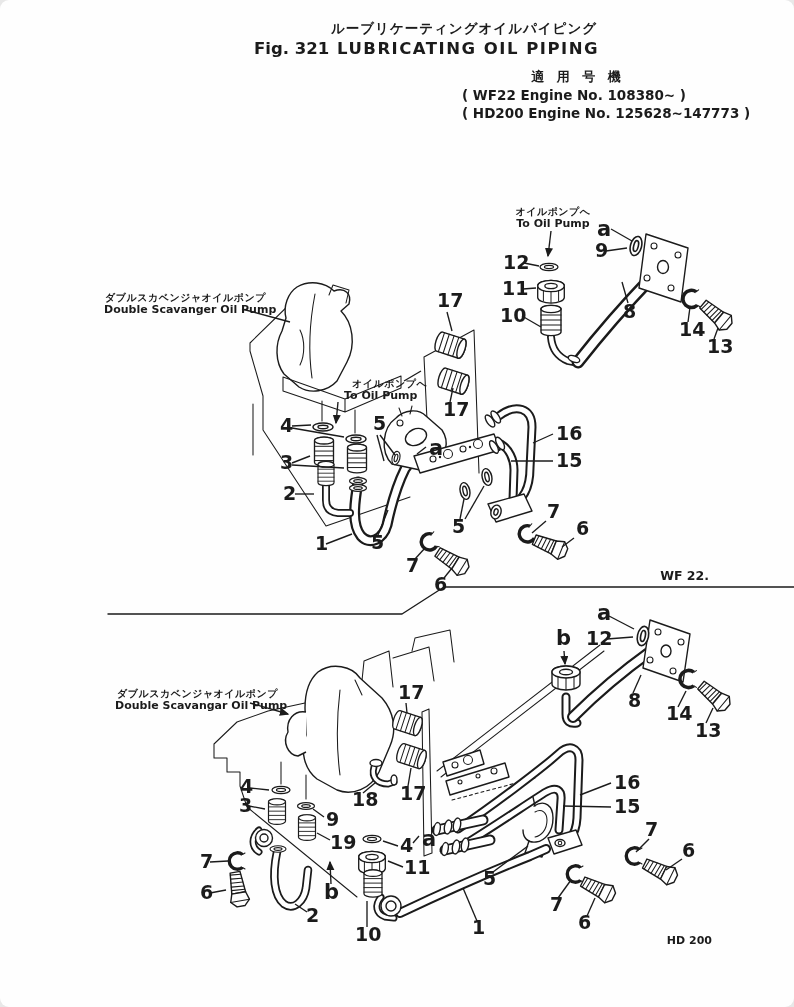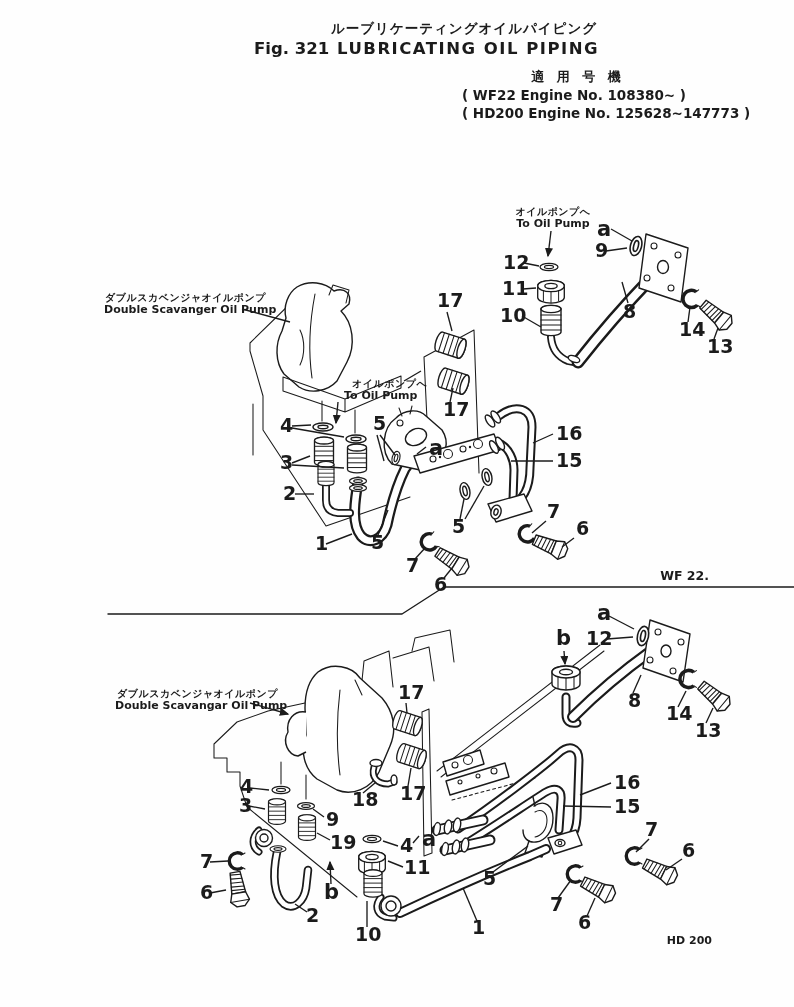--- a/index.html
+++ b/index.html
@@ -1,17 +1,17 @@
 <!DOCTYPE html>
 <html><head>
 <meta charset="utf-8">
 <style>
   html,body{margin:0;padding:0;background:#e8e8e8;}
   .page{position:relative;width:794px;height:1007px;background:#fefefe;margin:0 auto;overflow:hidden;
-        font-family:"DejaVu Sans",sans-serif;}
+        font-family:"DejaVu Sans",sans-serif;border-radius:9px;}
   svg{position:absolute;inset:0;}
   svg text{fill:#1b1b1b;}
   .ol{fill:none;stroke:#1b1b1b;stroke-width:1.4;stroke-linejoin:round;stroke-linecap:round;}
   .olf{fill:#fff;stroke:#1b1b1b;stroke-width:1.4;stroke-linejoin:round;}
   .thin{stroke-width:1.05;}
   .dash{stroke-dasharray:3,3;}
   .to{fill:none;stroke:#1b1b1b;stroke-linecap:round;}
   .ti{fill:none;stroke:#fff;stroke-linecap:round;}
   .leader{stroke:#1b1b1b;stroke-width:1.35;}
   text.callout{font-weight:bold;font-size:19px;}

